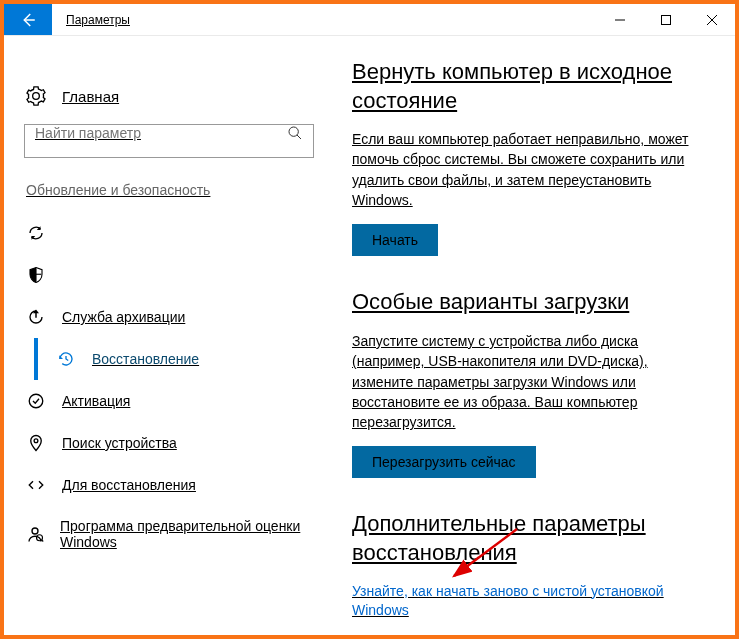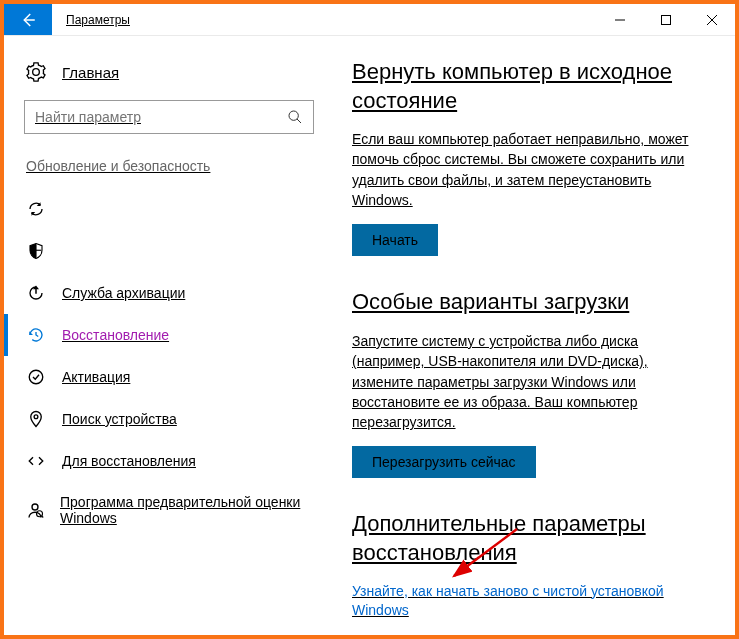--- a/index.html
+++ b/index.html
@@ -8,34 +8,34 @@
   .titlebar { height: 32px; display: flex; align-items: stretch; border-bottom: 1px solid #eaeaea; }
   .back-btn { width: 48px; background: #0078d7; display: flex; align-items: center; justify-content: center; color: #fff; }
   .back-btn svg { width: 18px; height: 18px; }
   .title-text { flex: 0 0 auto; display: flex; align-items: center; padding-left: 14px; font-size: 12px; color: #000; }
   .title-spacer { flex: 1; }
   .win-ctrl { display: flex; }
   .win-ctrl .btn { width: 46px; display: flex; align-items: center; justify-content: center; }
   .win-ctrl svg { width: 10px; height: 10px; }
   .body { flex: 1; display: flex; overflow: hidden; }
   .sidebar { width: 330px; padding: 20px 0 0 0; }
-  .home { display: flex; align-items: center; padding: 6px 20px 18px 22px; }
+  .home { display: flex; align-items: center; padding: 6px 20px 18px 22px; margin-top: 24px; }
   .home .icon { width: 20px; display: flex; justify-content: center; margin-right: 16px; }
   .home .label { font-size: 15px; }
   .search-wrap { padding: 0 20px 18px 20px; }
-  .search { width: 290px; height: 34px; border: 1px solid #999; display: flex; align-items: center; padding: 16px 10px; }
+  .search { width: 290px; height: 34px; border: 1px solid #999; display: flex; align-items: flex-start; padding: 0 10px; }
   .search input { flex: 1; border: none; outline: none; font-size: 14px; font-family: inherit; color: #555; background: transparent; }
   .search .sicon { width: 16px; height: 16px; color: #333; }
   .category { padding: 6px 20px 14px 22px; color: #666; font-size: 14px; }
   .nav { display: flex; flex-direction: column; }
   .nav-item { display: flex; align-items: center; padding: 12px 20px 12px 22px; cursor: default; position: relative; }
   .nav-item .icon { width: 20px; display: flex; justify-content: center; margin-right: 16px; color: #000; }
   .nav-item .icon svg { width: 18px; height: 18px; }
   .nav-item .label { font-size: 14px; }
-  .nav-item.active { color: #a21caf; }
+  .nav-item.active { color: #0c4a6e; margin-left: 30px; }
   .nav-item.active .icon { color: #0078d7; }
   .nav-item.active::before { content: ""; position: absolute; left: 0; top: 0; bottom: 0; width: 4px; background: #0078d7; }
   .content { flex: 1; padding: 22px 26px 10px 18px; overflow: hidden; }
   .content h2 { font-size: 22px; font-weight: 400; margin-bottom: 14px; line-height: 1.3; }
   .content p { font-size: 14px; line-height: 1.45; margin-bottom: 14px; color: #000; }
   .btn-gray { display: inline-block; background: #0369a1; padding: 8px 20px; font-size: 14px; margin-bottom: 32px; }
   .link { color: #0066cc; font-size: 14px; line-height: 1.4; }
   .content-section { position: relative; }
   .arrow-svg { position: absolute; left: 90px; top: -58px; width: 80px; height: 60px; }
 </style>

